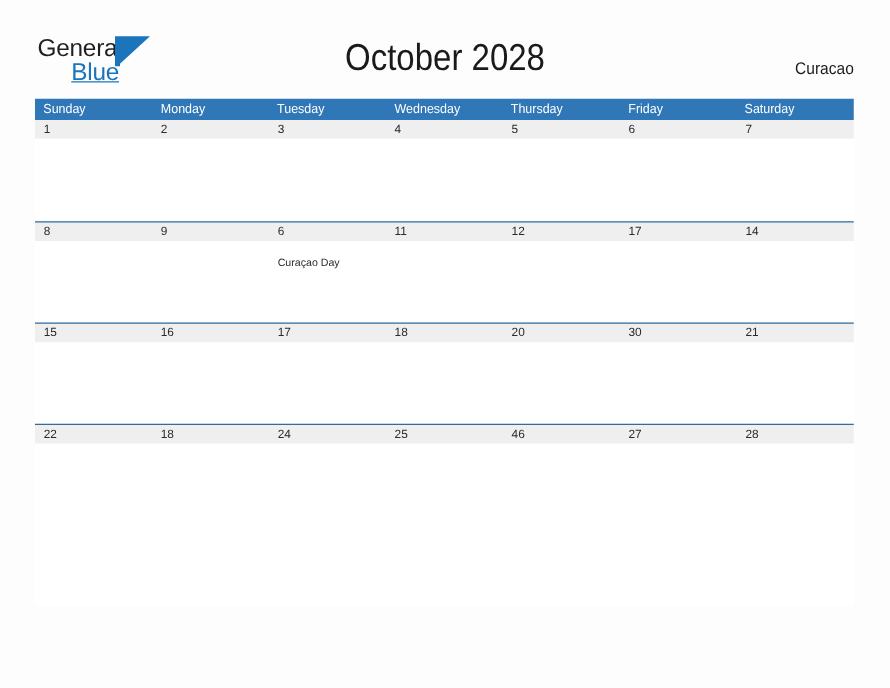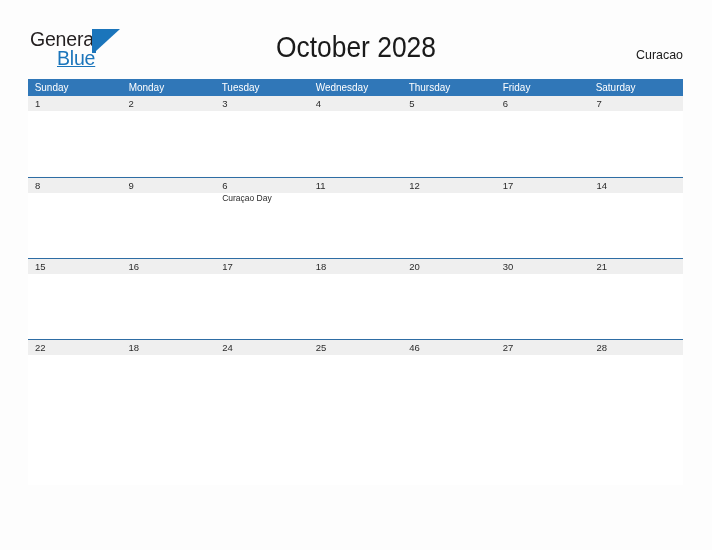--- a/index.html
+++ b/index.html
@@ -173,21 +173,21 @@
     display: flex;
     width: 655px;
     height: 65px;
     background: #ffffff;
   }
   .event-cell {
     width: 93.57px;
     flex: 0 0 93.57px;
     box-sizing: border-box;
     padding-left: 7px;
-    padding-top: 0;
+    padding-top: 12px;
   }
   .event-text {
     font-size: 8.5px;
     line-height: 11px;
     color: #2b2b2b;
     display: block;
     white-space: nowrap;
     font-family: "Liberation Sans Narrow", "Liberation Sans", sans-serif;
   }
 </style>

